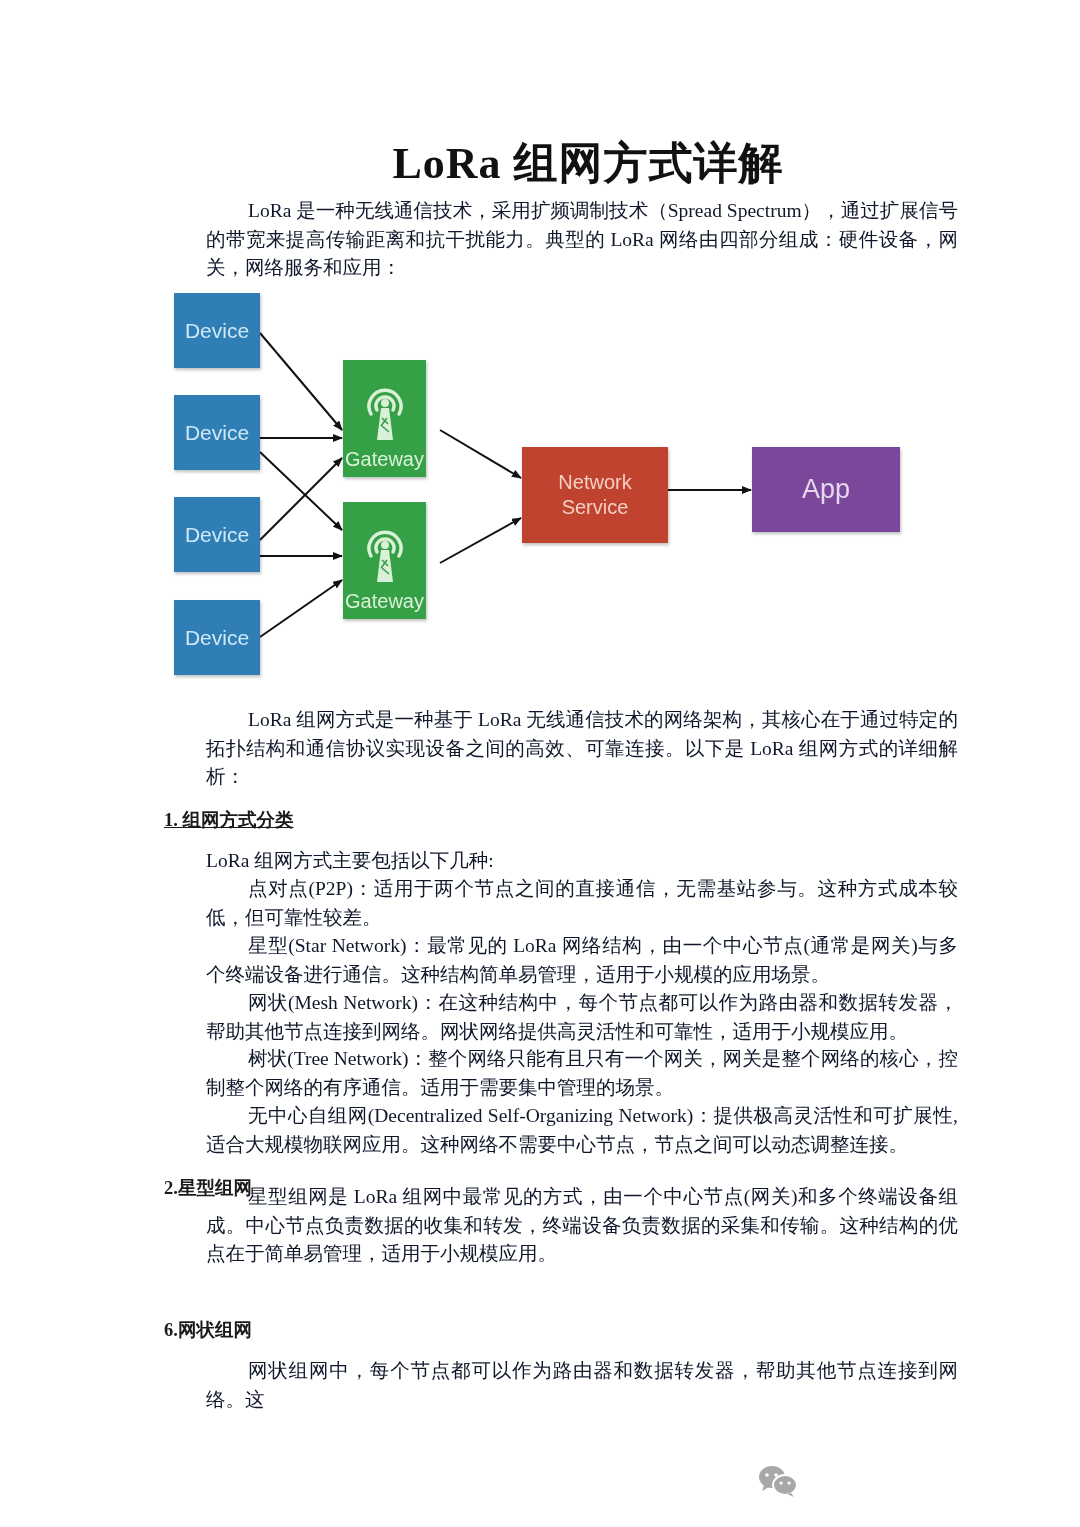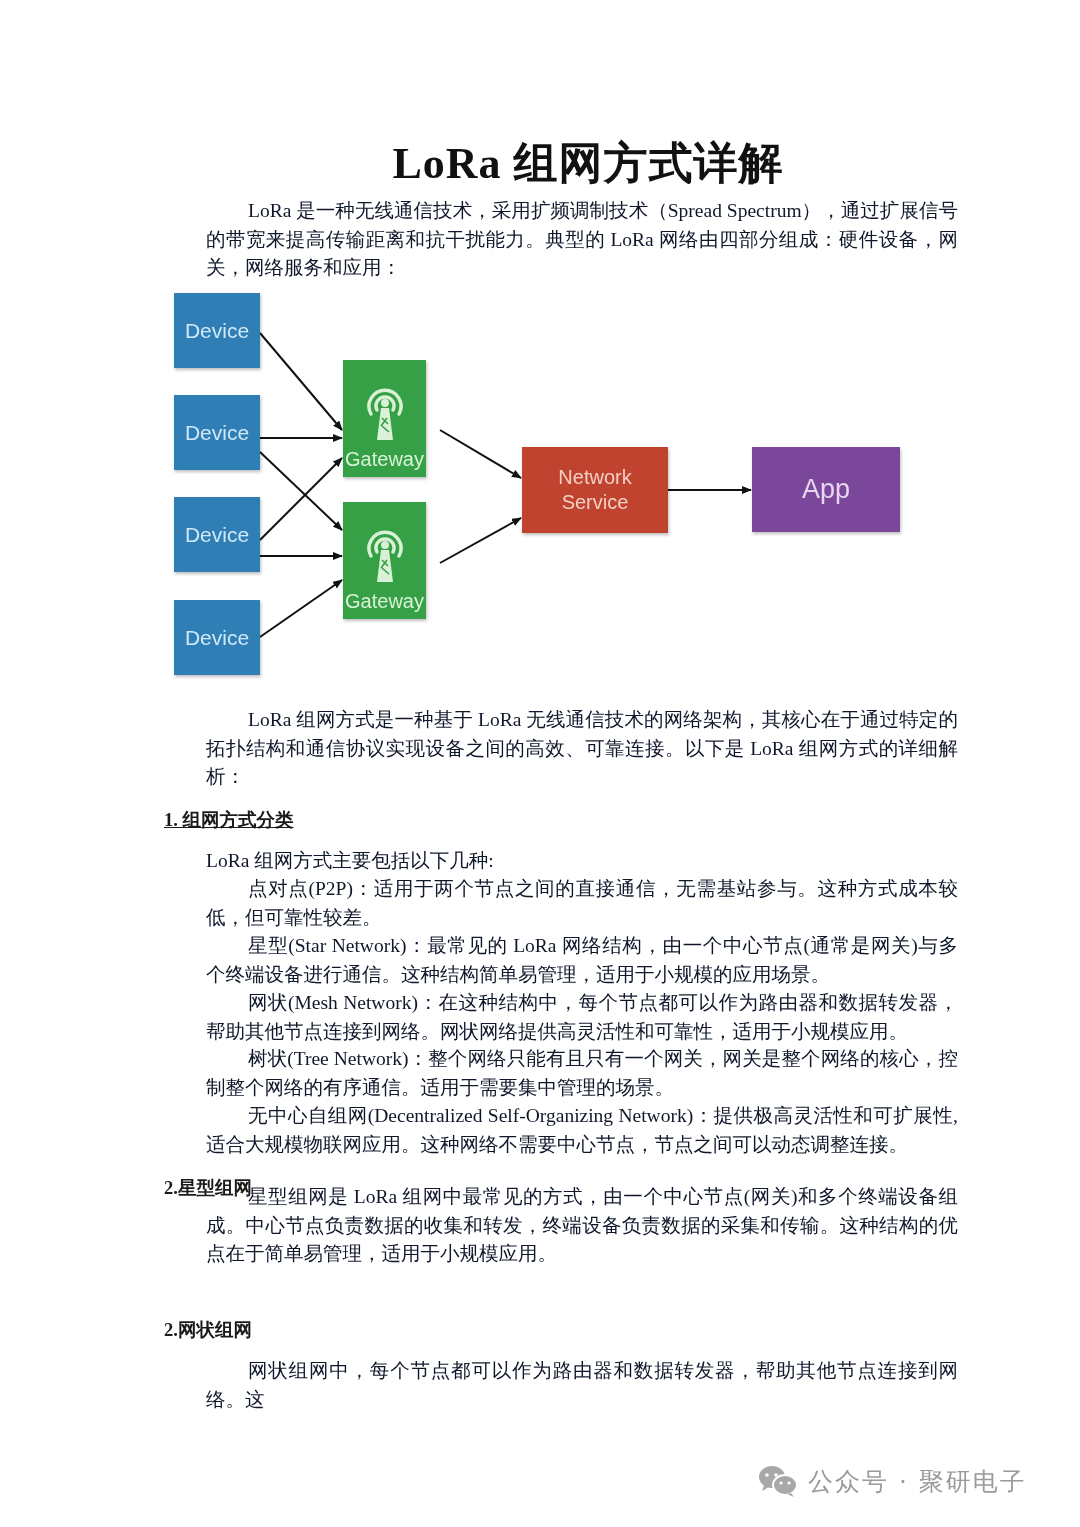--- a/index.html
+++ b/index.html
@@ -20,21 +20,21 @@
     position:absolute; left:164px; font-size:18.5px; font-weight:bold; color:#1a1a1a;
   }
   .diagram { position:absolute; left:0; top:0; width:1080px; height:700px; pointer-events:none; }
   .box {
     position:absolute; display:flex; align-items:center; justify-content:center; flex-direction:column;
     font-family:"Liberation Sans", "DejaVu Sans", sans-serif; box-shadow:1px 2px 3px rgba(0,0,0,0.25);
   }
   .device { background:#2f7fb6; color:#cfe8f7; font-size:21px; width:86px; height:75px; left:174px; }
   .gateway { background:#36a046; color:#d9f2d7; font-size:20px; width:83px; height:117px; left:343px; justify-content:flex-end; padding-bottom:6px; box-sizing:border-box; }
   .gateway svg { margin-bottom:4px; }
-  .ns { background:#c0432f; color:#f3cfc4; font-size:20px; left:522px; top:447px; width:146px; height:86px; line-height:25px; text-align:right; }
+  .ns { background:#c0432f; color:#f3cfc4; font-size:20px; left:522px; top:447px; width:146px; height:96px; line-height:25px; text-align:right; }
   .app { background:#7b479b; color:#e6d6ef; font-size:27px; left:752px; top:447px; width:148px; height:85px; }
   .watermark {
     position:absolute; left:758px; top:1464px; display:flex; align-items:center;
     font-family:"DejaVu Sans", sans-serif; font-size:25px; color:#9a9a9a; letter-spacing:2px;
   }
   .watermark svg { margin-right:10px; }
 </style>
 </head>
 <body>
 
@@ -113,28 +113,27 @@
 <div class="para" style="top:847px;">LoRa 组网方式主要包括以下几种:</div>
 <div class="para indent" style="top:875px;">点对点(P2P)：适用于两个节点之间的直接通信，无需基站参与。这种方式成本较低，但可靠性较差。</div>
 <div class="para indent" style="top:932px;">星型(Star Network)：最常见的 LoRa 网络结构，由一个中心节点(通常是网关)与多个终端设备进行通信。这种结构简单易管理，适用于小规模的应用场景。</div>
 <div class="para indent" style="top:989px;">网状(Mesh Network)：在这种结构中，每个节点都可以作为路由器和数据转发器，帮助其他节点连接到网络。网状网络提供高灵活性和可靠性，适用于小规模应用。</div>
 <div class="para indent" style="top:1045px;">树状(Tree Network)：整个网络只能有且只有一个网关，网关是整个网络的核心，控制整个网络的有序通信。适用于需要集中管理的场景。</div>
 <div class="para indent" style="top:1102px;">无中心自组网(Decentralized Self-Organizing Network)：提供极高灵活性和可扩展性,适合大规模物联网应用。这种网络不需要中心节点，节点之间可以动态调整连接。</div>
 
 <div class="h" style="top:1175px;">2.星型组网</div>
 <div class="para indent" style="top:1183px;">星型组网是 LoRa 组网中最常见的方式，由一个中心节点(网关)和多个终端设备组成。中心节点负责数据的收集和转发，终端设备负责数据的采集和传输。这种结构的优点在于简单易管理，适用于小规模应用。</div>
 
-<div class="h" style="top:1317px;">2.网状组网</div>
+<div class="h" style="top:1317px;">6.网状组网</div>
 <div class="para indent" style="top:1357px;">网状组网中，每个节点都可以作为路由器和数据转发器，帮助其他节点连接到网络。这</div>
 
 <div class="watermark">
   <svg width="40" height="34" viewBox="0 0 40 34">
     <ellipse cx="14" cy="13" rx="13" ry="11" fill="#a8a8a8"></ellipse>
     <path d="M6,21 L4,27 L11,23 Z" fill="#a8a8a8"></path>
     <ellipse cx="27" cy="21" rx="12" ry="10" fill="#a8a8a8" stroke="#fff" stroke-width="2"></ellipse>
     <path d="M33,29 L36,33 L29,30 Z" fill="#a8a8a8"></path>
     <circle cx="9" cy="11" r="1.8" fill="#fff"></circle>
     <circle cx="18" cy="11" r="1.8" fill="#fff"></circle>
     <circle cx="23" cy="19" r="1.6" fill="#fff"></circle>
     <circle cx="31" cy="19" r="1.6" fill="#fff"></circle>
   </svg>
-  <span>公众号 · 聚研电子</span>
 </div>
 
 </body></html>

